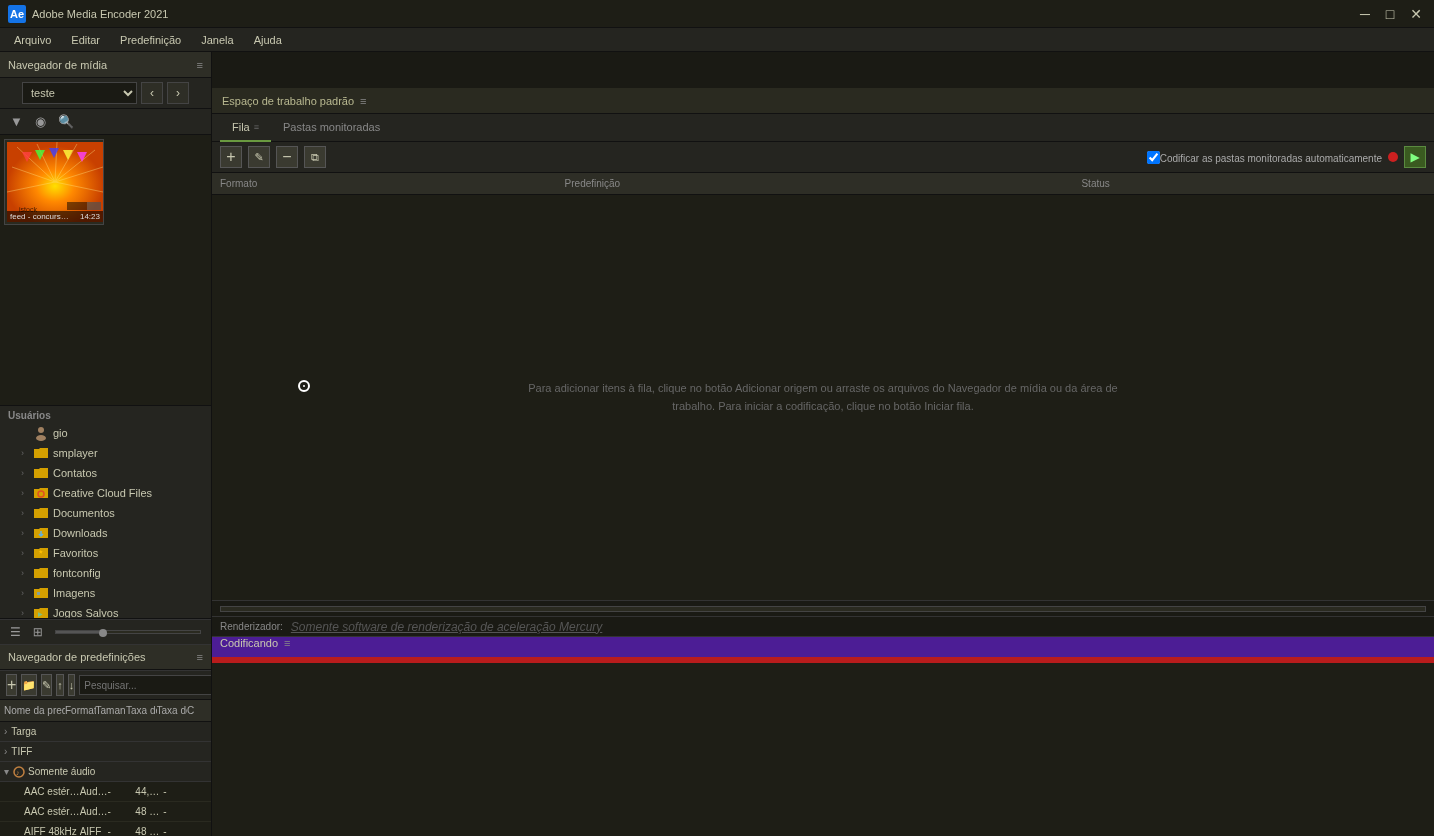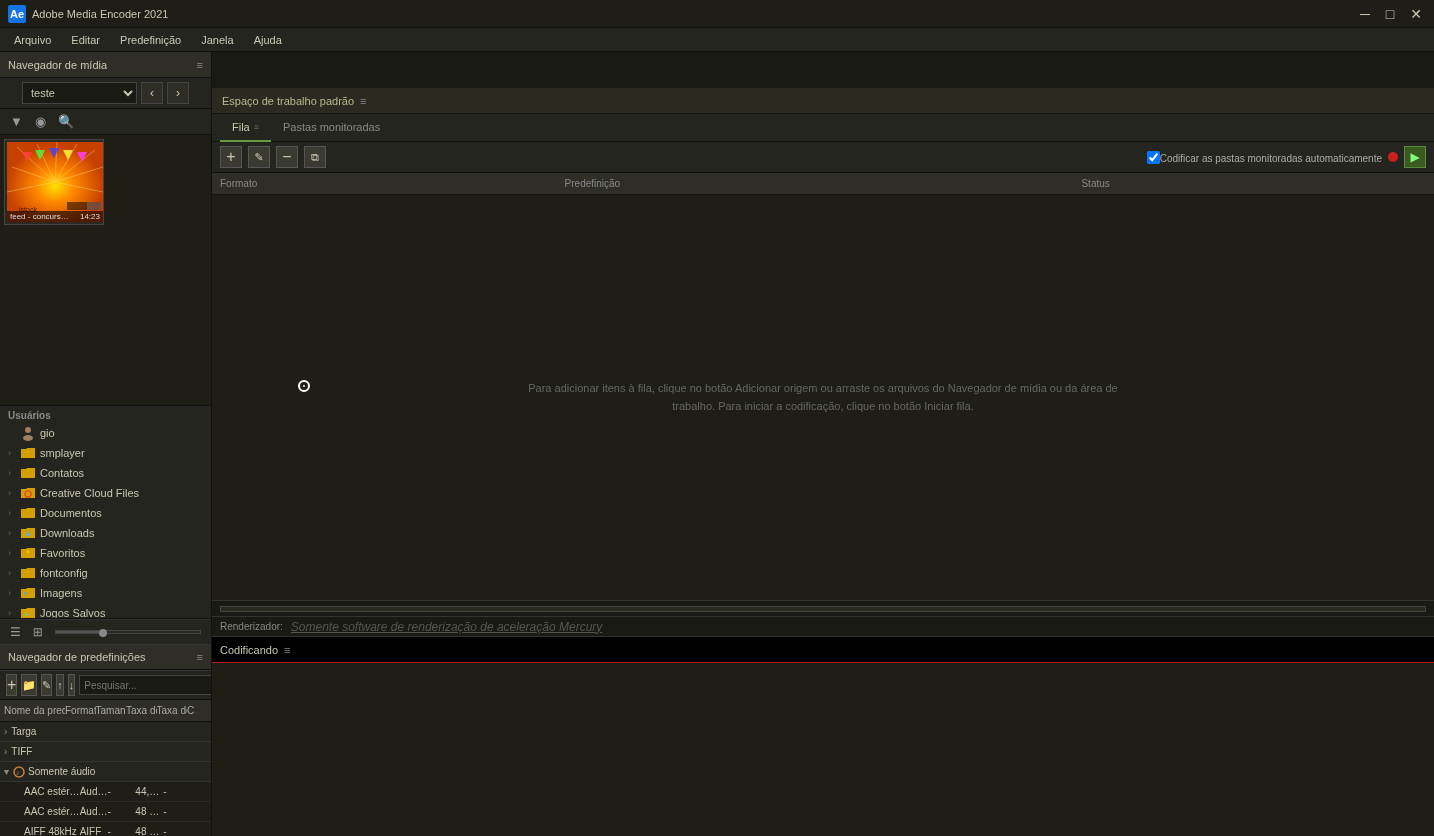--- a/index.html
+++ b/index.html
@@ -182,21 +182,21 @@
       font-weight: bold;
     }
     .tree-container {
       overflow-y: auto;
       flex: 1;
     }
     .tree-item {
       display: flex;
       align-items: center;
       height: 20px;
-      padding-left: 8px;
+      padding-left: 21px;
       cursor: pointer;
       white-space: nowrap;
     }
     .tree-item .arrow {
       width: 12px;
       color: #666;
       font-size: 9px;
       flex-shrink: 0;
     }
     .tree-item .folder-icon {
@@ -445,26 +445,26 @@
 
     
     #encoding-section {
       height: 200px;
       background: #1e1e16;
       border-top: 1px solid #333;
       display: flex;
       flex-direction: column;
     }
     .encoding-header {
-      background: #000000;
+      background: #4c1d95;
       height: 26px;
       display: flex;
-      align-items: center;
+      align-items: flex-start;
       padding: 0 8px;
-      border-bottom: 1px solid #b91c1c;
+      border-bottom: 6px solid #b91c1c;
     }
     .encoding-empty {
       flex: 1;
       display: flex;
       align-items: center;
       justify-content: center;
     }
     .encoding-empty-text {
       color: #555;
       font-size: 11px;

